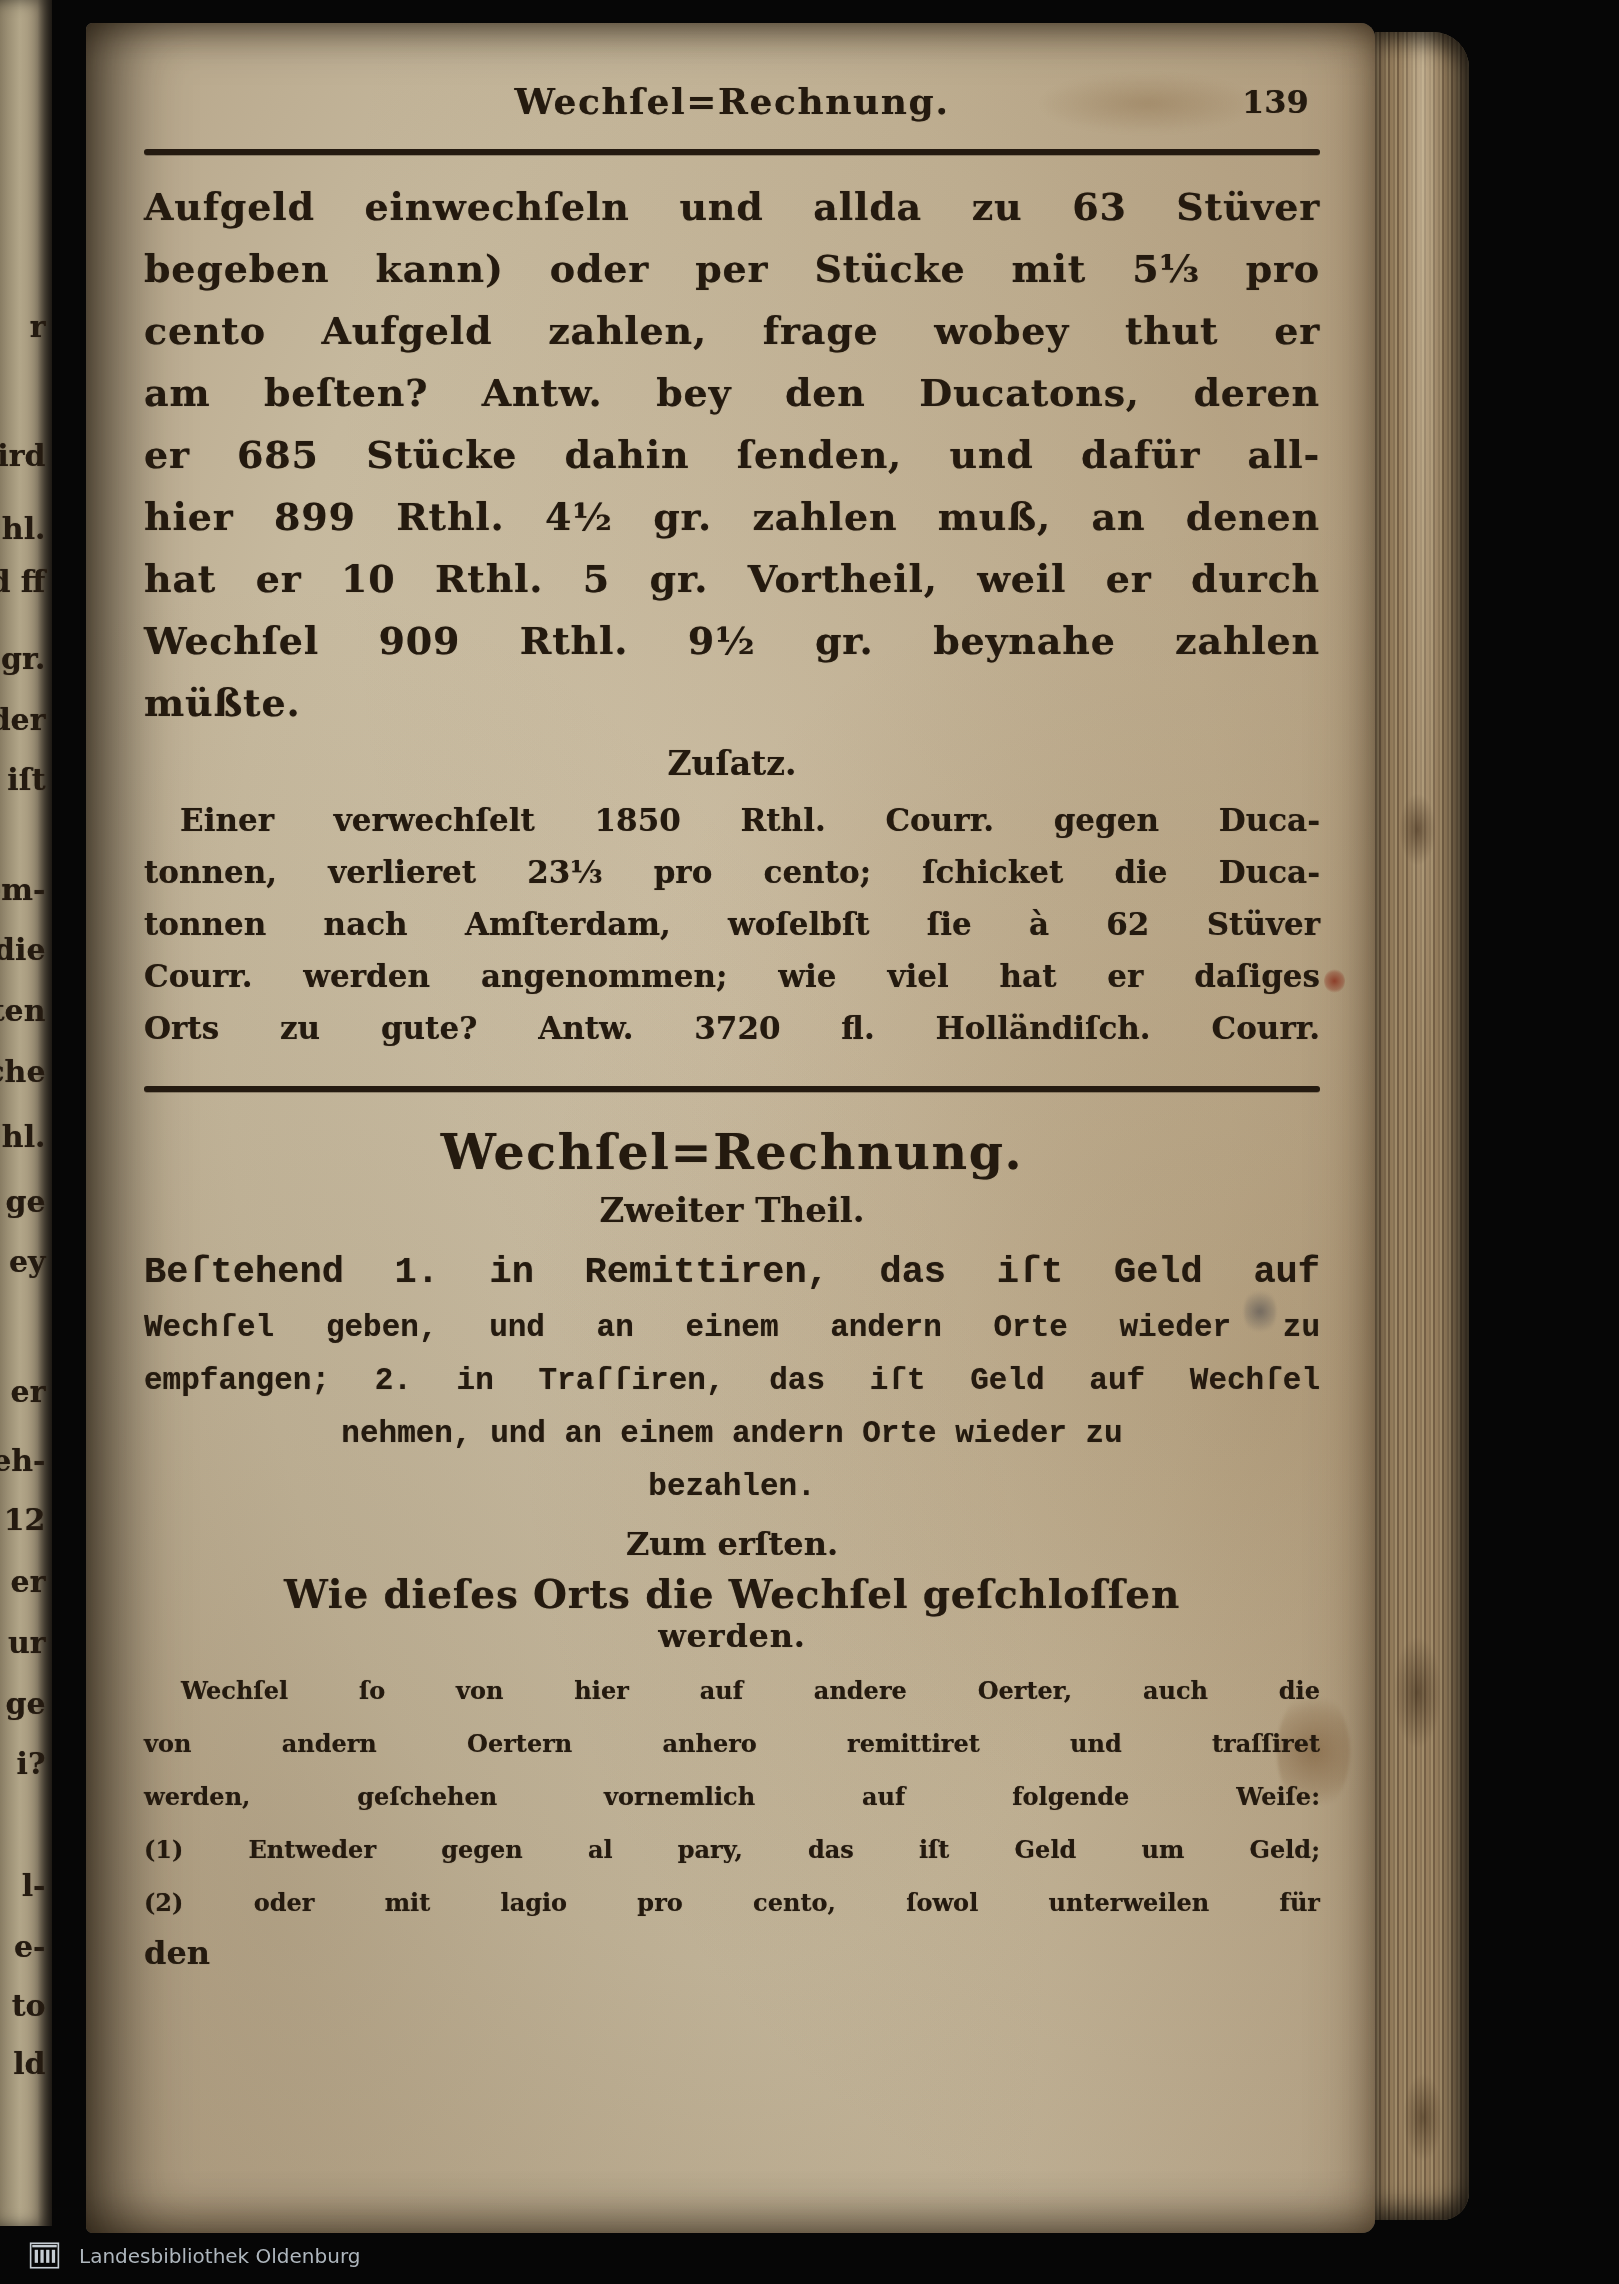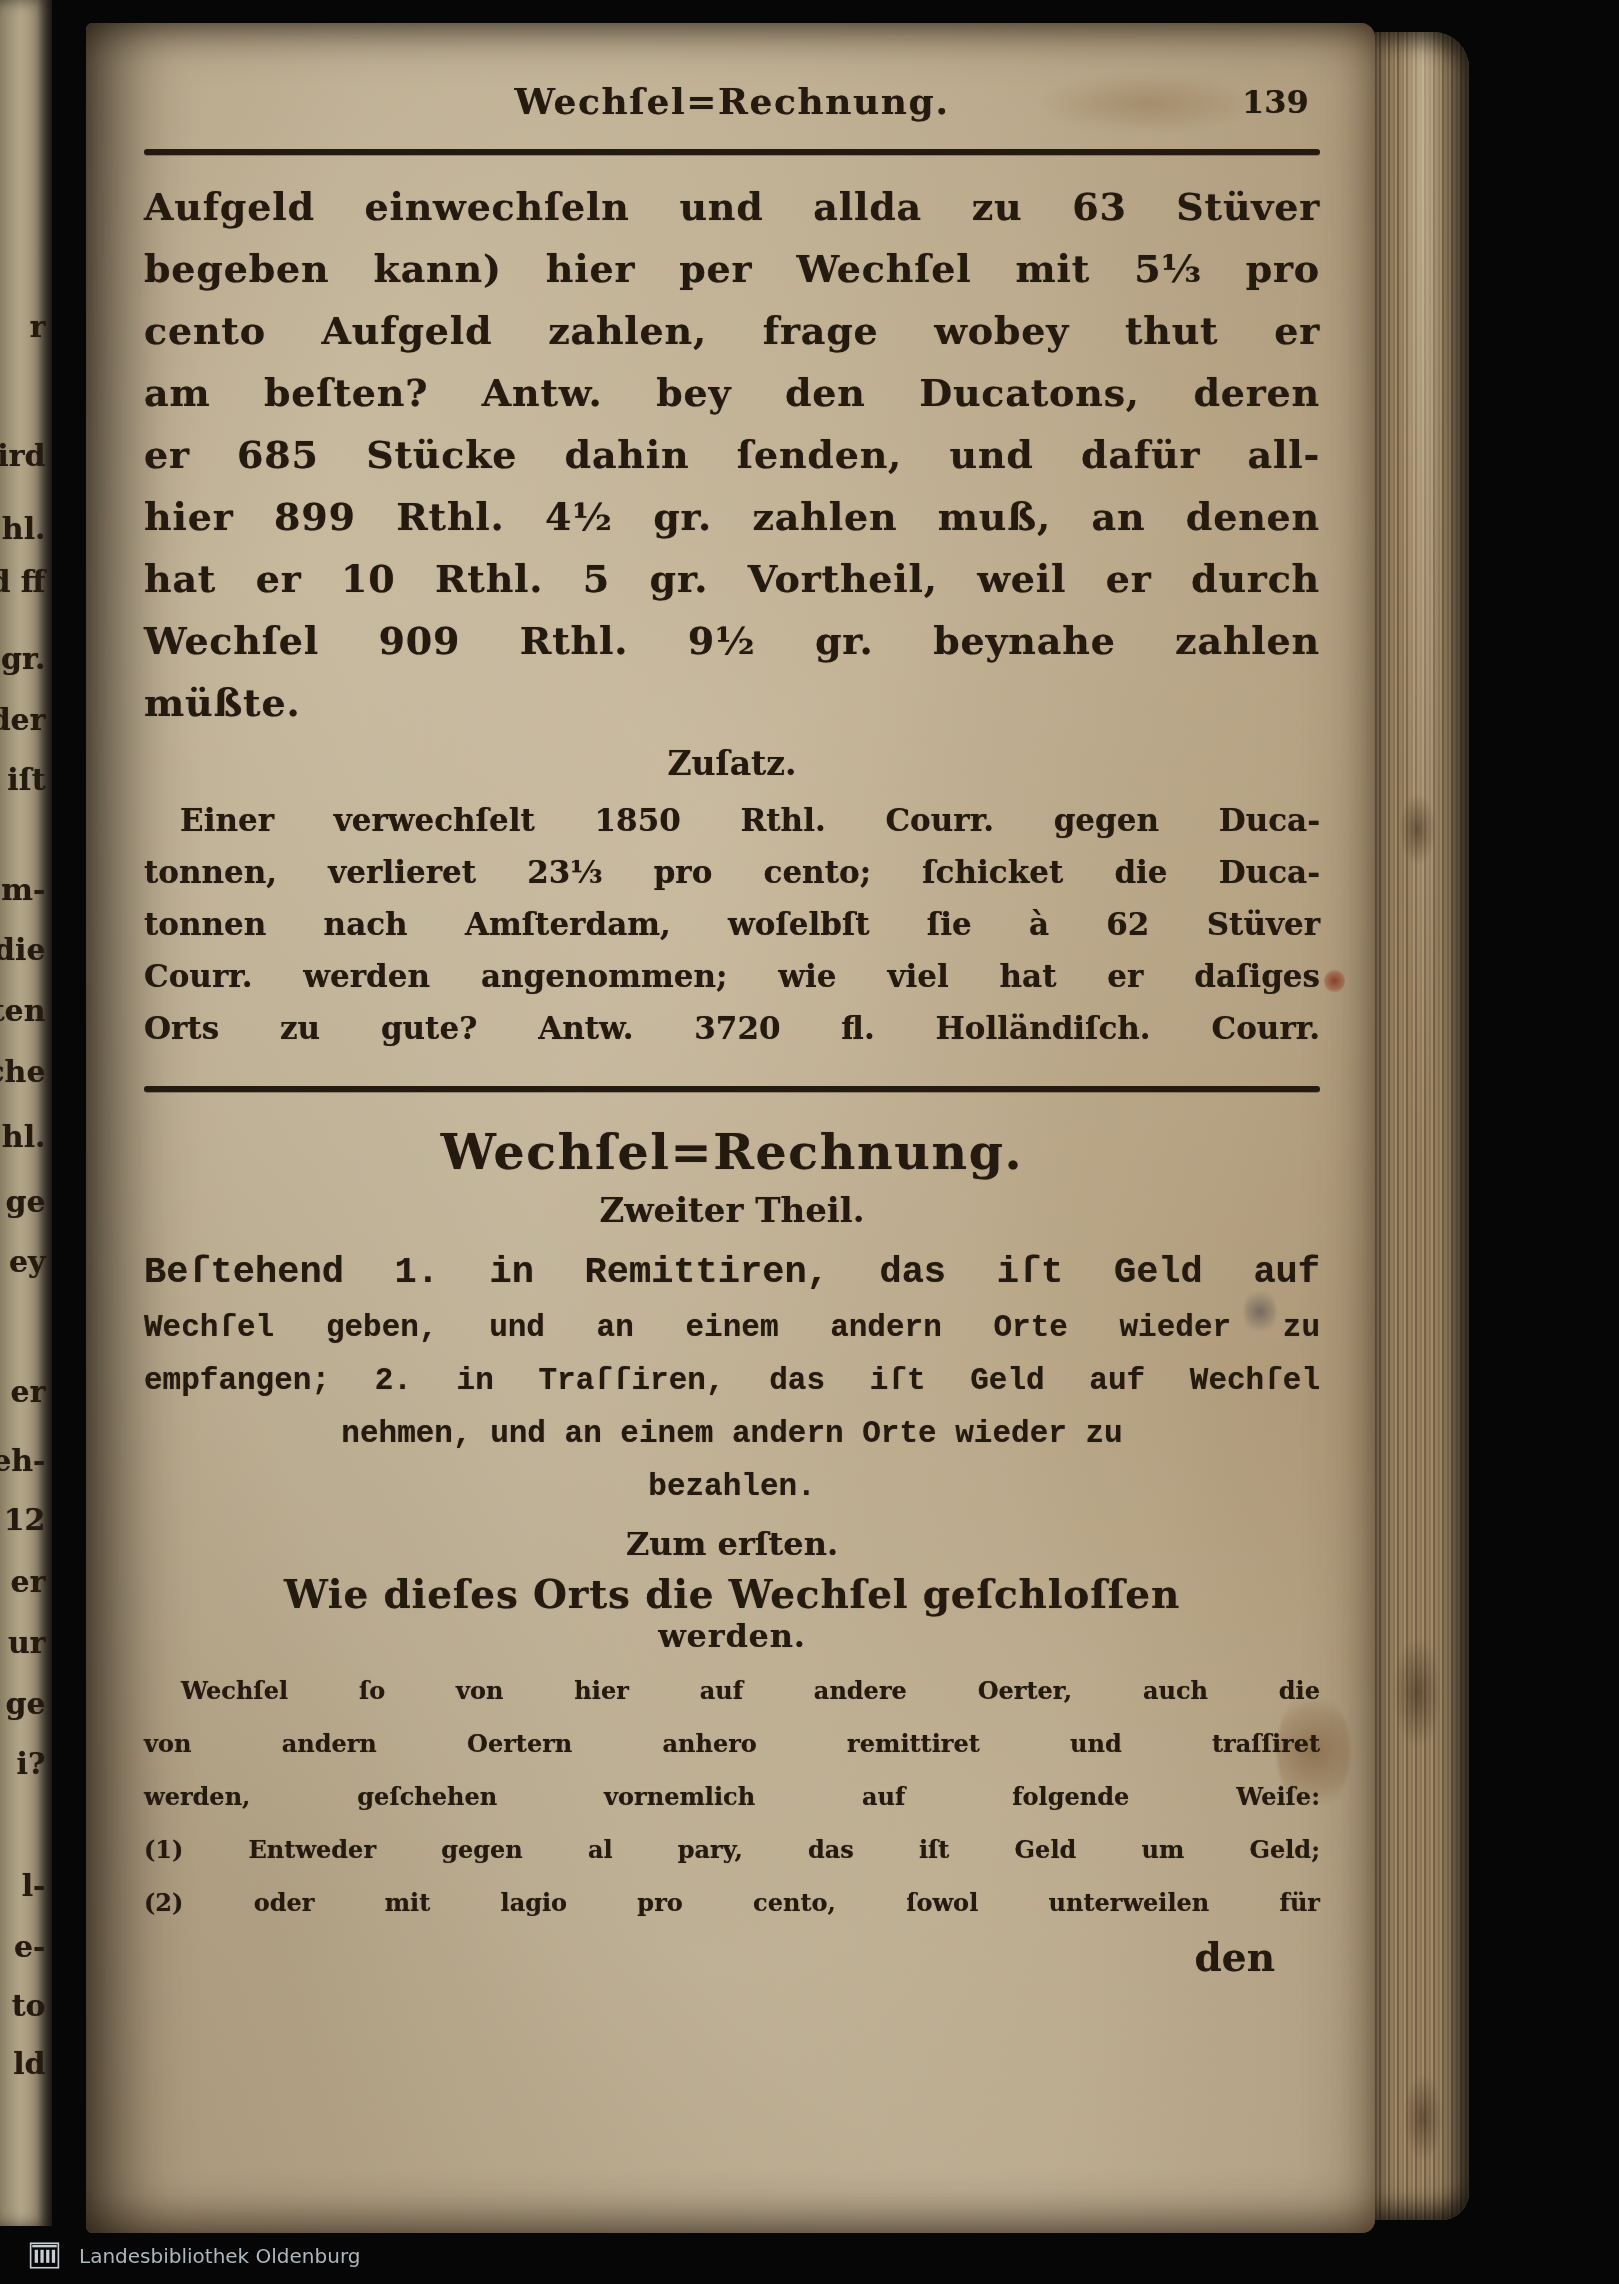--- a/index.html
+++ b/index.html
@@ -94,21 +94,21 @@
   .intro .line-3, .intro .line-4 { text-align:center; text-align-last:center; }
 
   .h-zum { margin-top:11.3px; font-size:32px; font-weight:bold; text-align:center; }
   .h-subject { margin-top:8px; font-size:39px; font-weight:bold; text-align:center; letter-spacing:0.8px; }
   .h-subject .line { text-align:center; text-align-last:center; }
   .h-subject .line-1 { font-size:32px; }
 
   .para4 { margin-top:9.7px; font-size:24px; line-height:53px; font-weight:bold; }
   .para4 .line-0 { text-indent:37px; }
 
-  .catchword { margin-top:4.9px; font-size:39px; font-weight:bold; text-align:right; padding-right:45px; }
+  .catchword { margin-top:4.9px; font-size:32px; font-weight:bold; padding-right:45px; }
 
   
   .footer {
     position:absolute; left:29px; bottom:13px;
     display:flex; align-items:center; gap:19px;
     color:#aeb6bd; font-family:"DejaVu Sans", sans-serif; font-size:20px;
   }
   .logo { width:31px; height:31px; display:block; }
 </style>
 </head>
@@ -152,21 +152,21 @@
 
     <div class="header-row">
       <div class="running-title">Wechſel=Rechnung.</div>
       <div class="page-number">139</div>
     </div>
 
     <div class="rule"></div>
 
     <div class="para1">
         <div class="line line-0">Aufgeld einwechſeln und allda zu 63 Stüver</div>
-        <div class="line line-1">begeben kann) hier per Wechſel mit 5⅓ pro</div>
+        <div class="line line-1">begeben kann) oder per Stücke mit 5⅓ pro</div>
         <div class="line line-2">cento Aufgeld zahlen, frage wobey thut er</div>
         <div class="line line-3">am beſten? Antw. bey den Ducatons, deren</div>
         <div class="line line-4">er 685 Stücke dahin ſenden, und dafür all-</div>
         <div class="line line-5">hier 899 Rthl. 4½ gr. zahlen muß, an denen</div>
         <div class="line line-6">hat er 10 Rthl. 5 gr. Vortheil, weil er durch</div>
         <div class="line line-7">Wechſel 909 Rthl. 9½ gr. beynahe zahlen</div>
         <div class="line line-8">müßte.</div>
       </div>
 
     <div class="h-zusatz">Zuſatz.</div>

